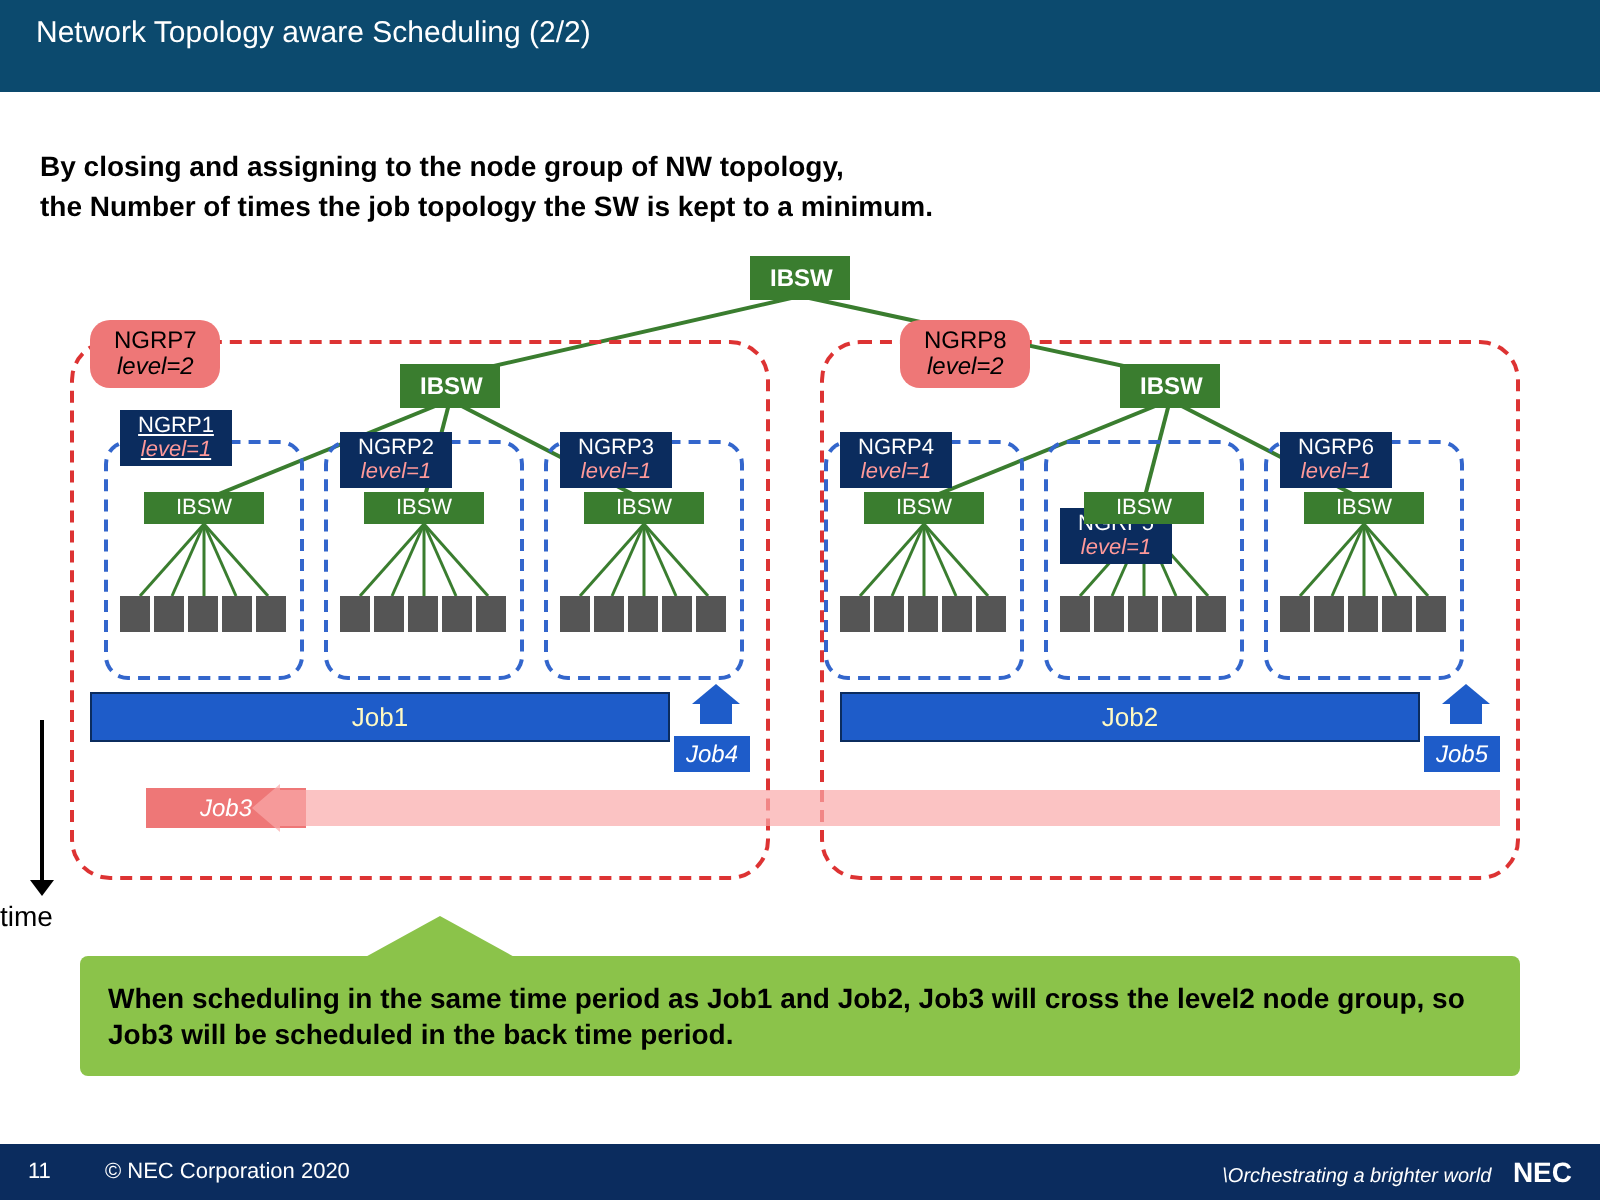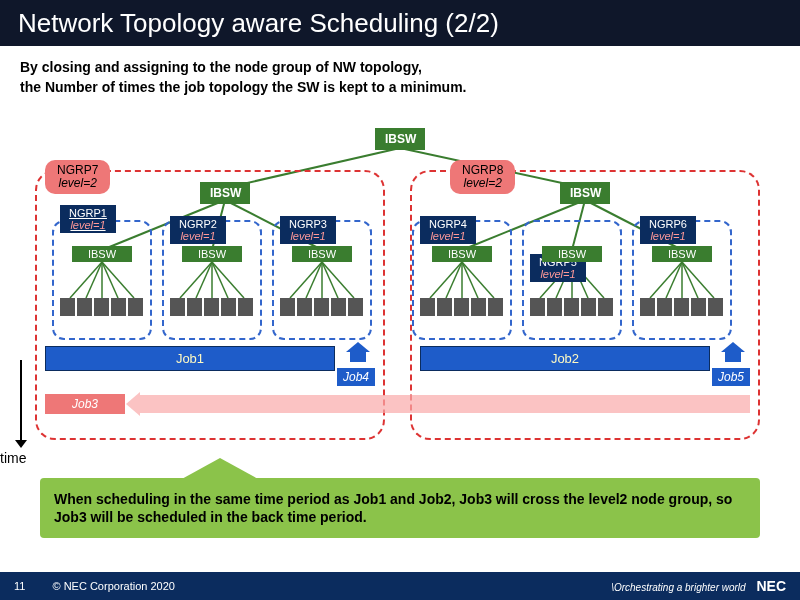--- a/index.html
+++ b/index.html
@@ -1,30 +1,30 @@
 <!DOCTYPE html>
 <html><head>
 <meta charset="utf-8">
 <style>
   * { box-sizing: border-box; margin: 0; padding: 0; }
   body { width: 800px; height: 600px; font-family: Arial, sans-serif; background: #fff; position: relative; overflow: hidden; }
-  .header { width: 100%; height: 46px; background: #0f172a; color: #fff; font-size: 26px; padding: 8px 18px; }
-  .subhead { font-size: 14px; font-weight: bold; color: #000; padding: 12px 20px 8px 20px; line-height: 1.4; }
+  .header { width: 100%; height: 46px; background: #0c4a6e; color: #fff; font-size: 15px; padding: 8px 18px; }
+  .subhead { font-size: 14px; font-weight: bold; color: #000; padding: 12px 20px 8px 20px; line-height: 1.4; margin-top: 16px; }
   .canvas { position: absolute; top: 120px; left: 30px; width: 740px; height: 340px; }
   .ibsw { background: #3a7d2f; color: #fff; font-weight: bold; font-size: 12px; text-align: center; padding: 4px 10px; position: absolute; }
   .ngrp-big { position: absolute; border: 2px dashed #d33; border-radius: 20px; }
   .ngrp-tag-big { position: absolute; background: #e77; color: #000; font-size: 12px; border-radius: 10px; padding: 4px 12px; text-align: center; line-height: 1.1; }
   .ngrp-small { position: absolute; border: 2px dashed #36c; border-radius: 12px; width: 100px; height: 120px; }
   .ngrp-tag-small { position: absolute; background: #0b2c5e; color: #fff; font-size: 11px; padding: 2px 4px; text-align: center; line-height: 1.1; width: 56px; }
   .ibsw-small { position: absolute; background: #3a7d2f; color: #fff; font-size: 11px; padding: 2px 4px; width: 60px; text-align: center; }
   .nodes { position: absolute; display: flex; gap: 2px; }
   .node { width: 15px; height: 18px; background: #555; }
   .jobbar { position: absolute; background: #1e5cc9; color: #fef9c3; font-size: 13px; text-align: center; border: 1px solid #0b2c5e; padding: 4px 0; }
   .job-small { position: absolute; background: #1e5cc9; color: #fff; font-style: italic; font-size: 12px; text-align: center; padding: 2px 6px; }
-  .job3 { position: absolute; background: #e77; color: #fff; font-style: italic; font-size: 12px; text-align: center; padding: 3px 0; }
+  .job3 { position: absolute; background: #e77; color: #fff; font-style: italic; font-size: 12px; text-align: center; padding: 3px 0; margin-left: 28px; }
   .pinkarrow { position: absolute; height: 18px; background: rgba(250,170,170,0.7); }
   .pinkarrow::before { content: ""; position: absolute; left: -14px; top: -3px; width: 0; height: 0; border-top: 12px solid transparent; border-bottom: 12px solid transparent; border-right: 14px solid rgba(250,170,170,0.7); }
   .bluearrow-up { position: absolute; width: 16px; height: 10px; background: #1e5cc9; }
   .bluearrow-up::before { content: ""; position: absolute; top: -10px; left: -4px; width: 0; height: 0; border-left: 12px solid transparent; border-right: 12px solid transparent; border-bottom: 10px solid #1e5cc9; }
   .timelabel { position: absolute; left: 0px; top: 450px; font-size: 14px; color: #000; }
   .timearrow { position: absolute; left: 20px; top: 360px; width: 2px; height: 80px; background: #000; }
   .timearrow::after { content: ""; position: absolute; bottom: -8px; left: -5px; width: 0; height: 0; border-left: 6px solid transparent; border-right: 6px solid transparent; border-top: 8px solid #000; }
   .callout { position: absolute; top: 478px; left: 40px; width: 720px; background: #8bc34a; color: #000; font-weight: bold; font-size: 14px; padding: 12px 14px; border-radius: 4px; line-height: 1.3; }
   .callout::before { content: ""; position: absolute; top: -20px; left: 140px; width: 0; height: 0; border-left: 40px solid transparent; border-right: 40px solid transparent; border-bottom: 22px solid #8bc34a; }
   .footer { position: absolute; bottom: 0; left: 0; width: 100%; height: 28px; background: #0b2c5e; color: #fff; font-size: 11px; display: flex; align-items: center; padding: 0 14px; justify-content: space-between; text-align: center; }

